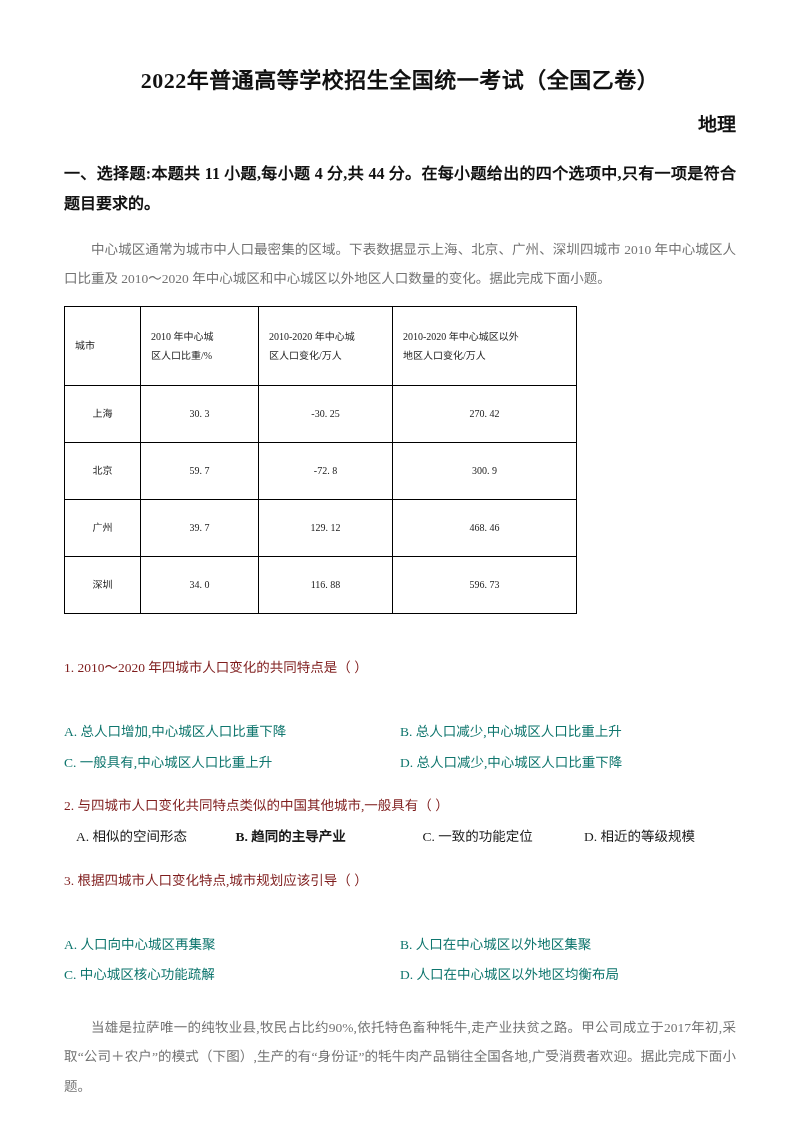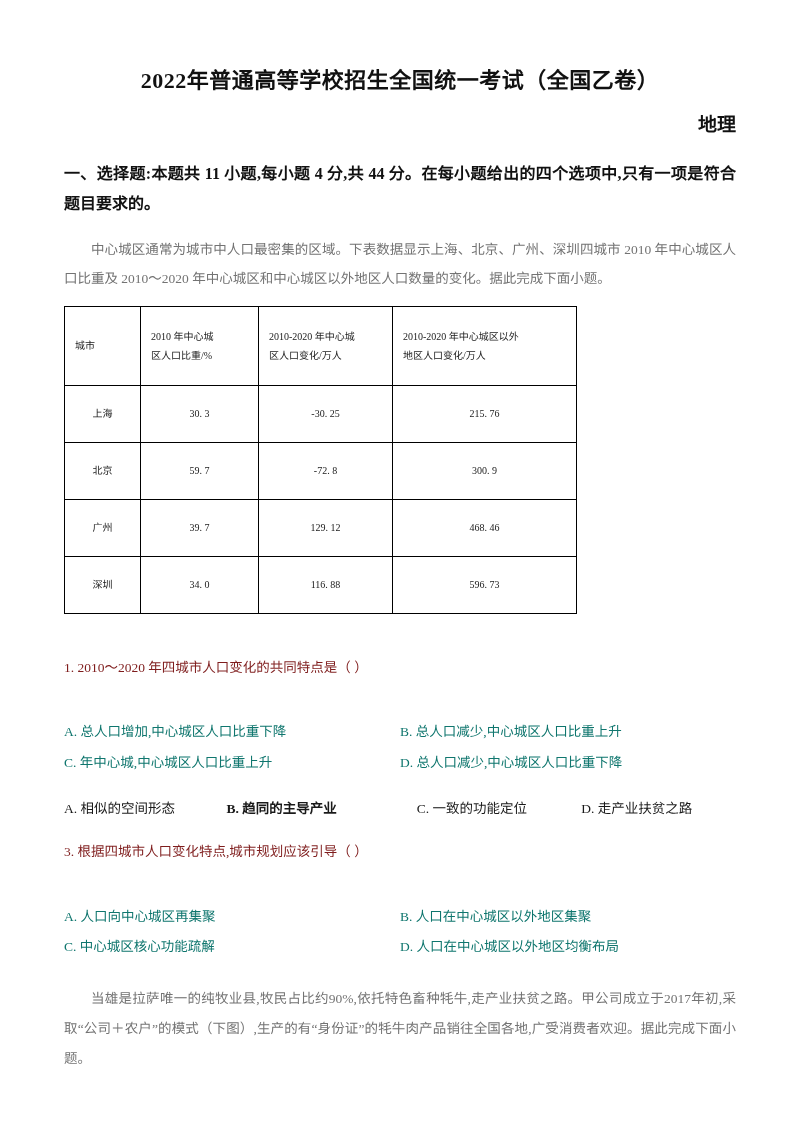--- a/index.html
+++ b/index.html
@@ -129,21 +129,21 @@
     display: flex;
     font-size: 13.5px;
     line-height: 2.25;
     color: #1a1a1a;
     padding-top: 2px;
   }
   .opts-1row .opt {
     box-sizing: border-box;
     padding-right: 10px;
   }
-  .opts-1row .opt:nth-child(1) { width: 168px; }
+  .opts-1row .opt:nth-child(1) { width: 168px; margin-left: 12px; }
   .opts-1row .opt:nth-child(2) { width: 180px; font-weight: bold; }
   .opts-1row .opt:nth-child(3) { width: 170px; margin-left: 16px; }
   .opts-1row .opt:nth-child(4) { width: 160px; }
 
   .q1-spacer { height: 26px; }
 </style>
 </head>
 <body>
 
 <div class="page">
@@ -178,21 +178,21 @@
             <td>
               <span class="hdr-line">2010-2020 年中心城区以外</span>
               <span class="hdr-line">地区人口变化/万人</span>
             </td>
           </tr>
 
           <tr class="body-row">
             <td>上海</td>
             <td>30. 3</td>
             <td>-30. 25</td>
-            <td>215. 76</td>
+            <td>270. 42</td>
           </tr>
           <tr class="body-row">
             <td>北京</td>
             <td>59. 7</td>
             <td>-72. 8</td>
             <td>300. 9</td>
           </tr>
           <tr class="body-row">
             <td>广州</td>
             <td>39. 7</td>
@@ -209,31 +209,32 @@
       </table>
     </div>
 
     <div class="q1-spacer"></div>
 
     <div class="question-block">
       <p class="q-stem">1. 2010～2020 年四城市人口变化的共同特点是（     ）</p>
       <div class="opts-2col">
         <div class="opt">A. 总人口增加,中心城区人口比重下降</div>
         <div class="opt">B. 总人口减少,中心城区人口比重上升</div>
-        <div class="opt">C. 年中心城,中心城区人口比重上升</div>
+        <div class="opt">C. 一般具有,中心城区人口比重上升</div>
         <div class="opt">D. 总人口减少,中心城区人口比重下降</div>
       </div>
     </div>
 
     <div class="question-block">
+      <p class="q-stem">2. 与四城市人口变化共同特点类似的中国其他城市,一般具有（     ）</p>
       <div class="opts-1row">
         <div class="opt">A. 相似的空间形态</div>
         <div class="opt">B. 趋同的主导产业</div>
         <div class="opt">C. 一致的功能定位</div>
-        <div class="opt">D. 走产业扶贫之路</div>
+        <div class="opt">D. 相近的等级规模</div>
       </div>
     </div>
 
     <div class="question-block">
       <p class="q-stem">3. 根据四城市人口变化特点,城市规划应该引导（     ）</p>
       <div class="opts-2col">
         <div class="opt">A. 人口向中心城区再集聚</div>
         <div class="opt">B. 人口在中心城区以外地区集聚</div>
         <div class="opt">C. 中心城区核心功能疏解</div>
         <div class="opt">D. 人口在中心城区以外地区均衡布局</div>

